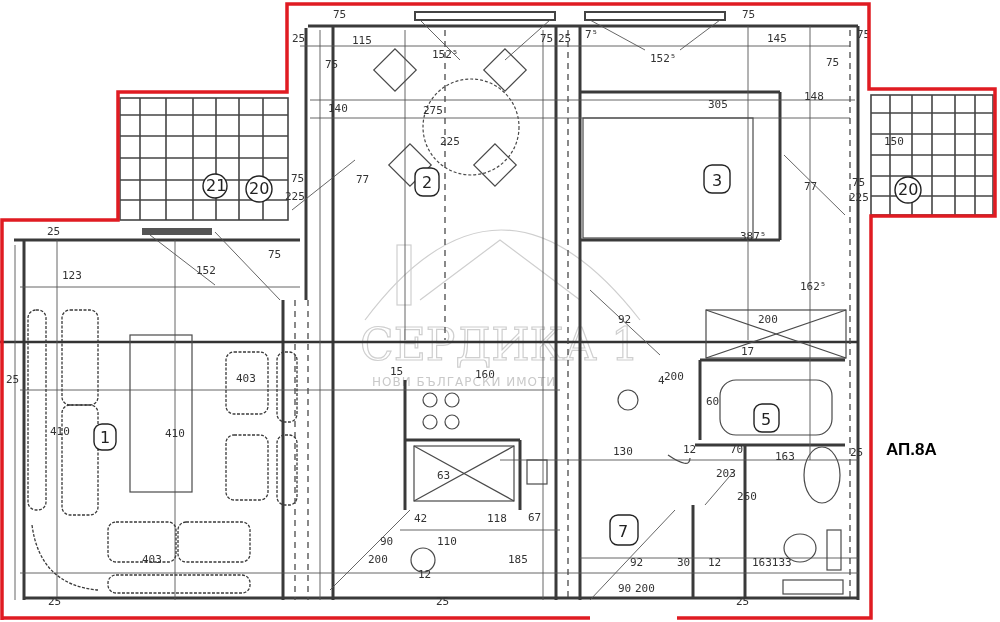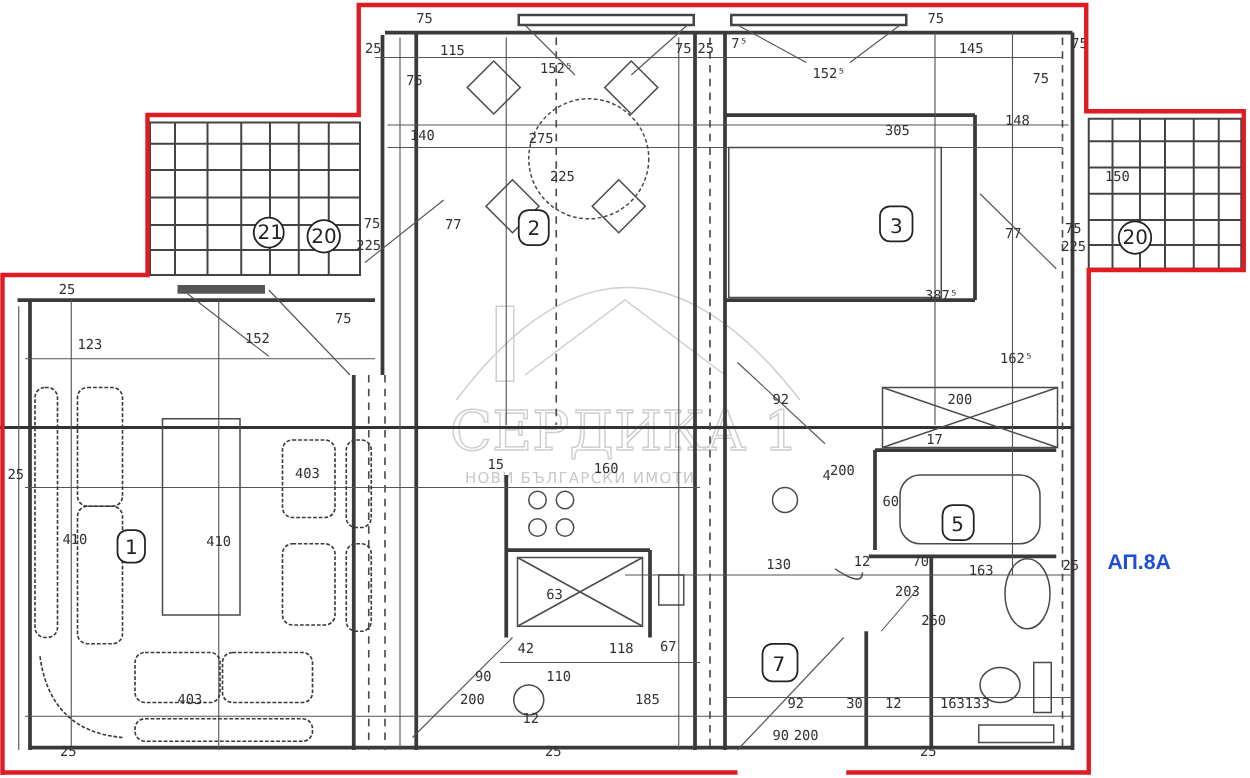--- a/index.html
+++ b/index.html
@@ -10,21 +10,21 @@
   .dash{stroke:#4a4a4a;stroke-width:1.3;fill:none;stroke-dasharray:6 5;}
   .dimline{stroke:#555;stroke-width:0.9;fill:none;}
   .tile{stroke:#444;stroke-width:1.6;fill:none;}
   .furn{stroke:#3a3a3a;stroke-width:1.3;fill:none;stroke-dasharray:3 1.5;}
   .outline{stroke:#e01b22;stroke-width:3.5;fill:none;stroke-linejoin:miter;}
   .dim{font-family:"DejaVu Sans Mono",monospace;font-size:11px;fill:#333;}
   .roomnum{font-family:"DejaVu Sans",sans-serif;font-size:16px;fill:#222;}
   .roomcircle{stroke:#222;stroke-width:1.4;fill:#fff;}
   .wm{font-family:"DejaVu Serif",serif;fill:none;stroke:#cfcfcf;stroke-width:1.2;}
   .wm-small{font-family:"DejaVu Sans",sans-serif;font-size:12px;fill:#c9c9c9;letter-spacing:1px;}
-  .apt-label{position:absolute;left:886px;top:440px;font-family:"Liberation Sans",sans-serif;font-weight:bold;font-size:17px;color:#1d4ed8;}
+  .apt-label{position:absolute;left:886px;top:440px;font-family:"Liberation Sans",sans-serif;font-weight:bold;font-size:17px;color:#000000;}
 </style>
 </head>
 <body>
 
 <svg id="plan" viewBox="0 0 1000 622" xmlns="http://www.w3.org/2000/svg">
 
   <g>
     <path class="wm" d="M365 320 Q 500 140 640 320"></path>
     <path class="wm" d="M420 300 L500 240 L580 300"></path>
     <rect class="wm" x="397" y="245" width="14" height="60"></rect>

